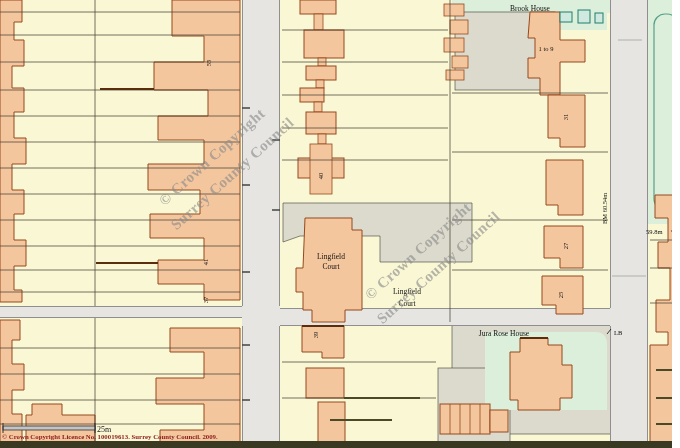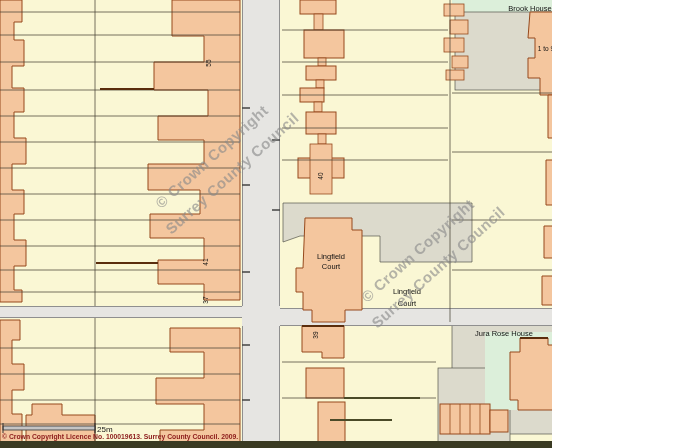--- a/index.html
+++ b/index.html
@@ -1,18 +1,18 @@
 <!DOCTYPE html>
 <html><head>
 <meta charset="utf-8">
 <style>
   html,body{margin:0;padding:0;background:#fff;}
   #map-root{
-    position:relative;width:552px;height:448px;overflow:hidden;
-    font-family:Liberation Sans, sans-serif;
+    position:relative;width:672px;height:448px;overflow:hidden;
+    font-family:Liberation Serif, serif;
   }
   svg{display:block;}
   .bld{fill:#F4C69E;stroke:#96491C;stroke-width:1;}
   .bld2{fill:#F4C69E;stroke:#96491C;stroke-width:0.8;}
   .gray{fill:#DCDACC;stroke:#55554A;stroke-width:0.7;}
   .green{fill:#DCEFDA;stroke:none;}
   .greenln{fill:none;stroke:#56A08A;stroke-width:1.2;}
   .teal{fill:#CFE9DF;stroke:#1F7F6E;stroke-width:1;}
   .road{fill:#E6E5E2;stroke:none;}
   .casing{stroke:#8F8F8F;stroke-width:1;fill:none;}

